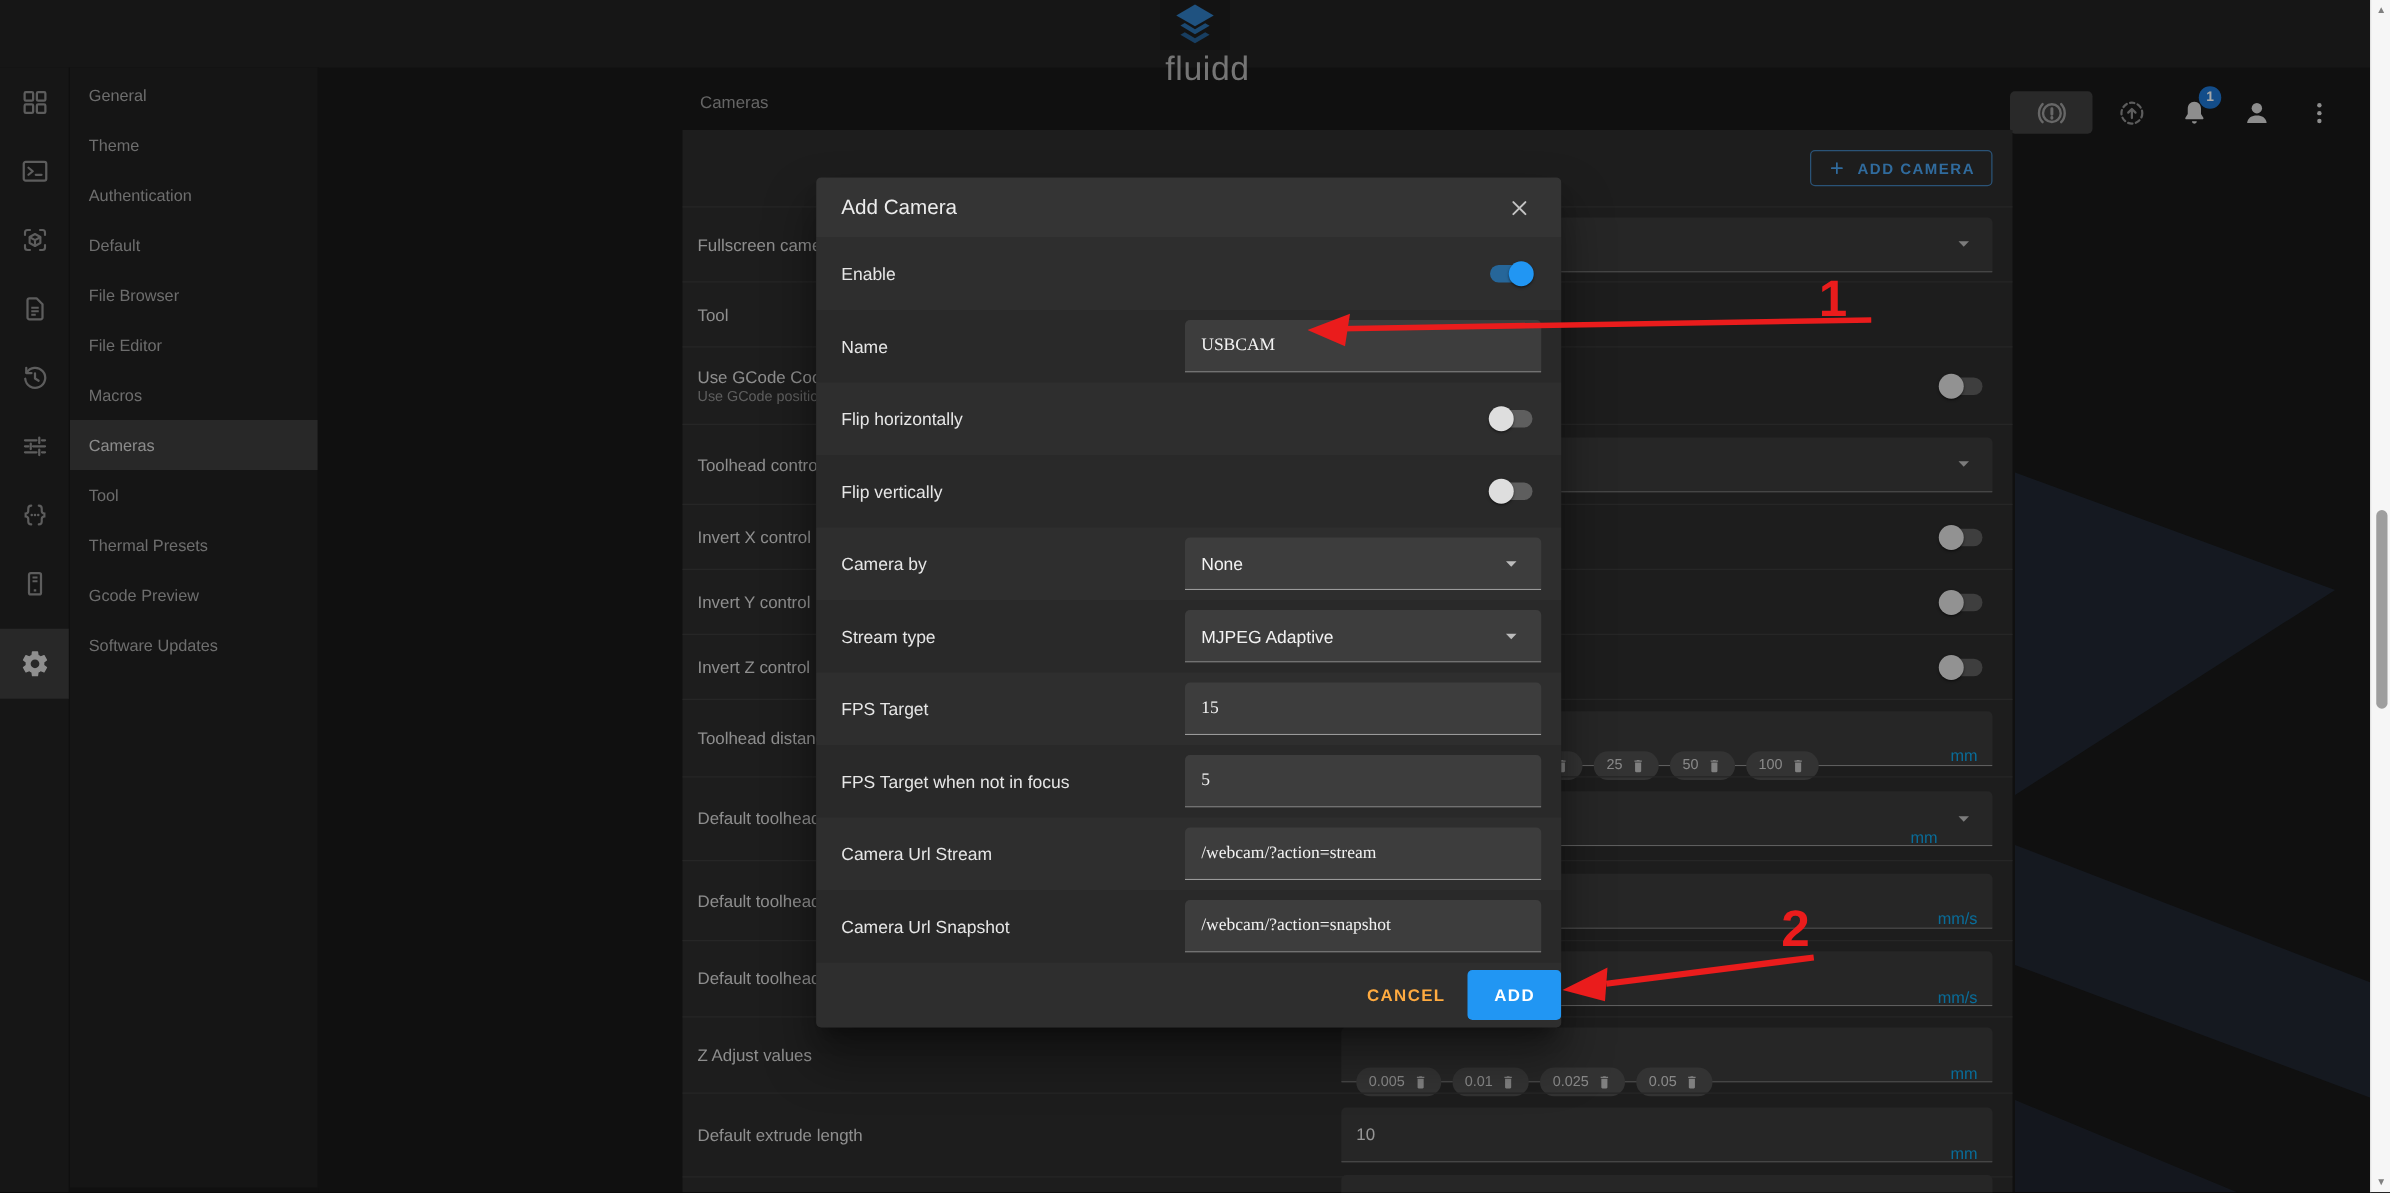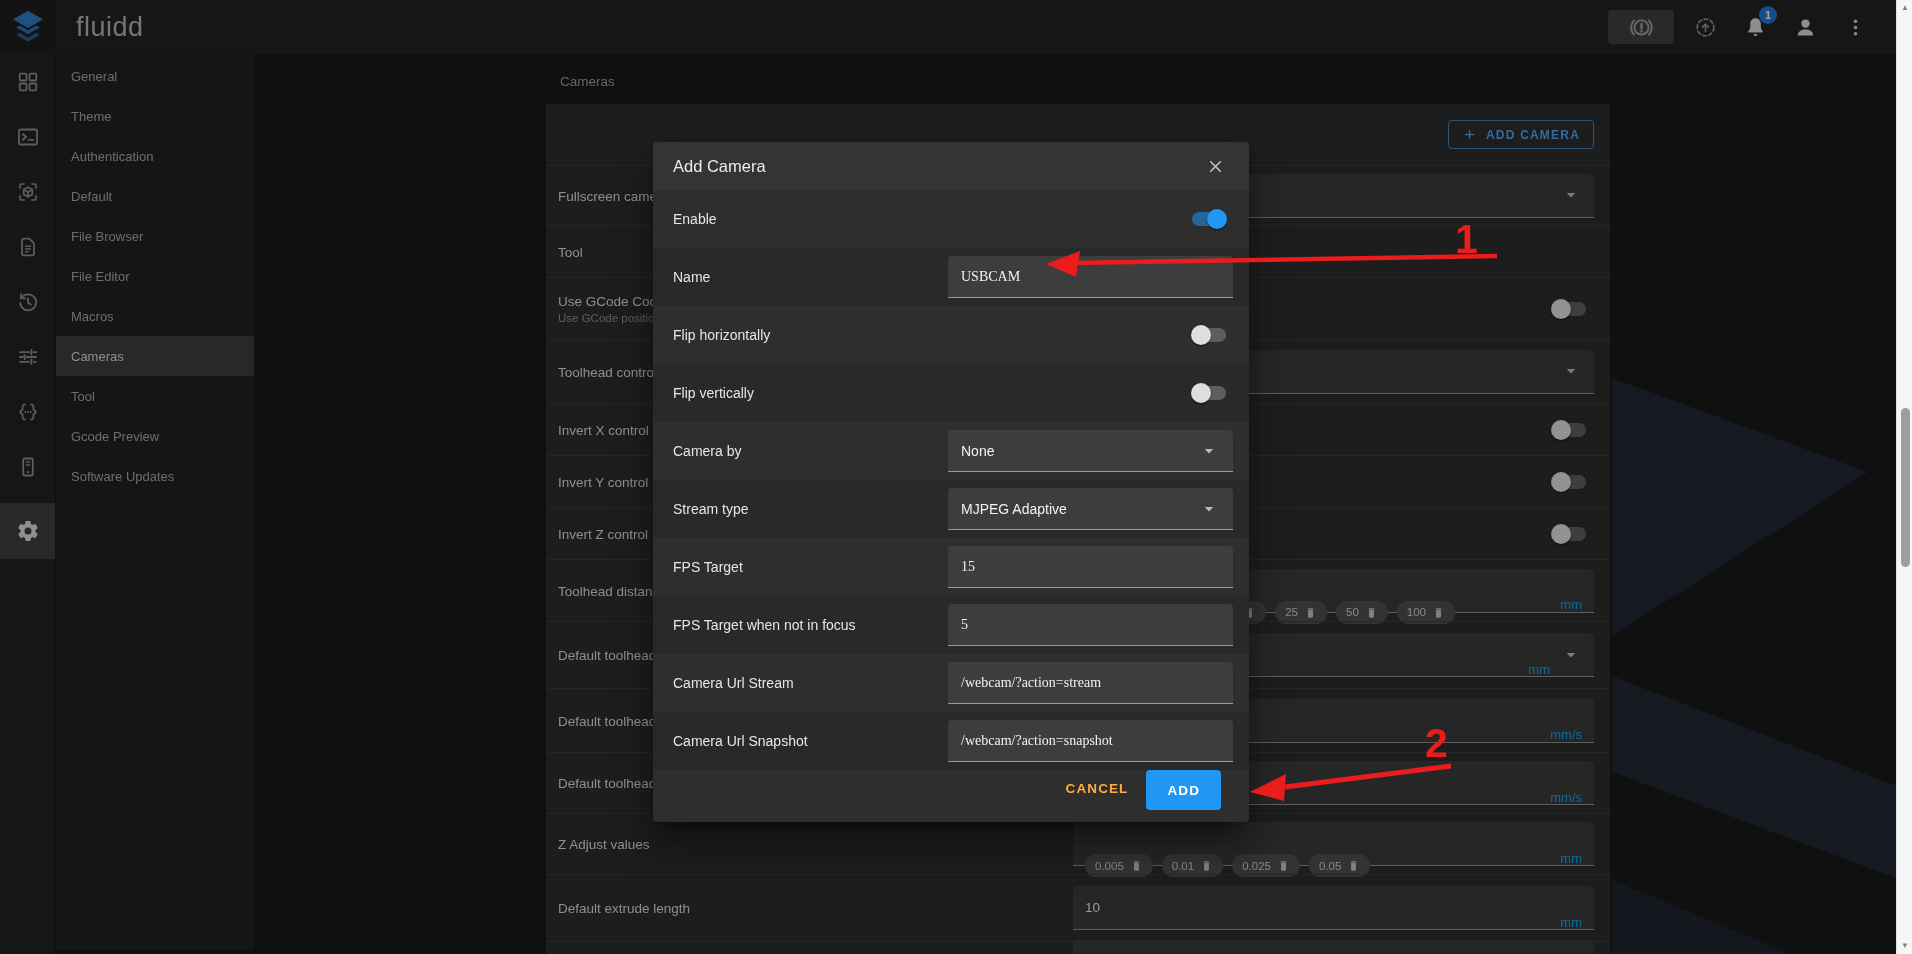--- a/index.html
+++ b/index.html
@@ -2,21 +2,21 @@
 <html><head>
 <meta charset="utf-8">
 <style>
   html,body{margin:0;padding:0;background:#000;}
   *{box-sizing:border-box;}
   .screen{position:relative;width:1912px;height:954px;overflow:hidden;background:#191919;
           font-family:"Liberation Sans",sans-serif;-webkit-font-smoothing:antialiased;}
   svg{display:block;}
 
   
-  .topbar{position:absolute;left:0;top:0;right:0;height:54px;background:#222;display:flex;align-items:center;z-index:1;}
+  .topbar{position:absolute;left:0;top:0;right:0;height:54px;background:#222;display:flex;align-items:center;z-index:1;flex-direction:column;}
   .logo-tile{width:56px;height:54px;display:flex;align-items:center;justify-content:center;background:#1e1e1e;}
   .logo-tile svg{width:40px;height:40px;}
   .app-title{color:#b2b2b2;font-size:27px;font-weight:400;margin-left:20px;letter-spacing:.5px;}
   .topbar-actions{margin-left:auto;display:flex;align-items:center;gap:12px;margin-right:38px;}
   .estop-btn{width:66px;height:34px;background:#3f3f3f;border-radius:4px;display:flex;align-items:center;justify-content:center;color:#9d9d9d;cursor:pointer;}
   .estop-btn svg{width:27px;height:27px;}
   .icon-btn{position:relative;width:38px;height:38px;display:flex;align-items:center;justify-content:center;color:#d6d6d6;cursor:pointer;}
   .icon-btn svg{width:25px;height:25px;}
   .icon-btn.dim{color:#8d8d8d;}
   .badge{position:absolute;top:-2px;right:-3px;width:18px;height:18px;border-radius:50%;background:#1d76d2;color:#fff;
@@ -74,21 +74,21 @@
   .dlg-row{height:58px;position:relative;}
   .dlg-row:nth-child(odd){background:#2e2e2e;}
   .dlg-row:nth-child(even){background:#292929;}
   .dlg-label{position:absolute;left:20px;top:50%;transform:translateY(-50%);color:#e6e6e6;font-size:14px;font-weight:500;}
   .dlg-row .toggle{position:absolute;right:22px;top:50%;transform:translateY(-50%);}
   .dfield{position:absolute;left:295px;right:16px;top:50%;transform:translateY(-50%);height:42px;background:#3d3d3d;
           border-bottom:1px solid #9a9a9a;border-radius:4px 4px 0 0;display:flex;align-items:center;padding:0 13px;}
   .dfield input{background:transparent;border:none;outline:none;color:#f2f2f2;font-size:14px;width:100%;
                 font-family:Liberation Serif, serif;padding:0;}
   .dfield .val{color:#f2f2f2;font-size:14px;}
-  .dlg-footer{height:52px;background:#2e2e2e;display:flex;justify-content:flex-end;padding:0 28px;gap:6px;}
+  .dlg-footer{height:52px;background:#2e2e2e;display:flex;align-items:center;justify-content:flex-end;padding:0 0;gap:6px;}
   .btn-cancel{color:#ffab40;font-size:13.5px;font-weight:700;letter-spacing:1.1px;padding:0 12px;height:36px;
               display:flex;align-items:center;border-radius:4px;cursor:pointer;background:transparent;border:none;
               font-family:"Liberation Sans",sans-serif;}
   .btn-add{background:#2196f3;color:#fff;font-size:13.5px;font-weight:700;letter-spacing:1.1px;height:40px;padding:0 21px;
            border-radius:4px;display:flex;align-items:center;cursor:pointer;border:none;font-family:"Liberation Sans",sans-serif;}
 
   
   .vscroll{position:absolute;right:0;top:0;width:16px;height:954px;background:#f6f6f6;border-left:1px solid #e2e2e2;z-index:30;}
   .vs-arr{position:absolute;left:0;width:16px;height:14px;color:#7f7f7f;font-size:8px;line-height:14px;text-align:center;}
   .vs-thumb{position:absolute;left:3.5px;width:9px;top:408px;height:159px;border-radius:5px;background:#9e9e9e;}
@@ -291,20 +291,23 @@
         <span>File Editor</span>
       </div>
       <div class="nav-item">
         <span>Macros</span>
       </div>
       <div class="nav-item active">
         <span>Cameras</span>
       </div>
       <div class="nav-item">
         <span>Tool</span>
+      </div>
+      <div class="nav-item">
+        <span>Thermal Presets</span>
       </div>
       <div class="nav-item">
         <span>Gcode Preview</span>
       </div>
       <div class="nav-item">
         <span>Software Updates</span>
       </div>
     </nav>
 
   <div class="page-heading">Cameras</div>

